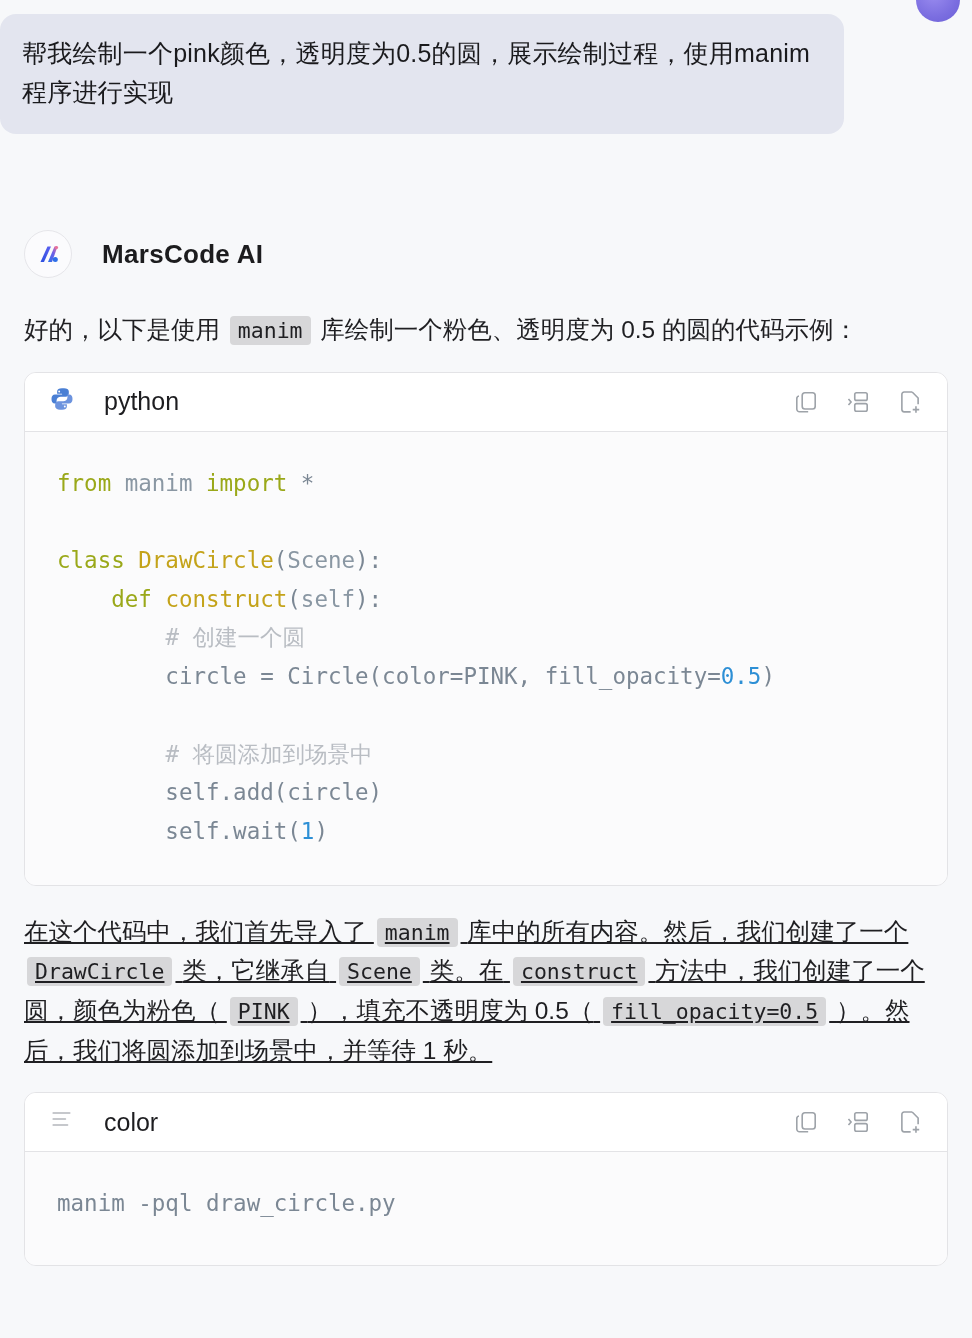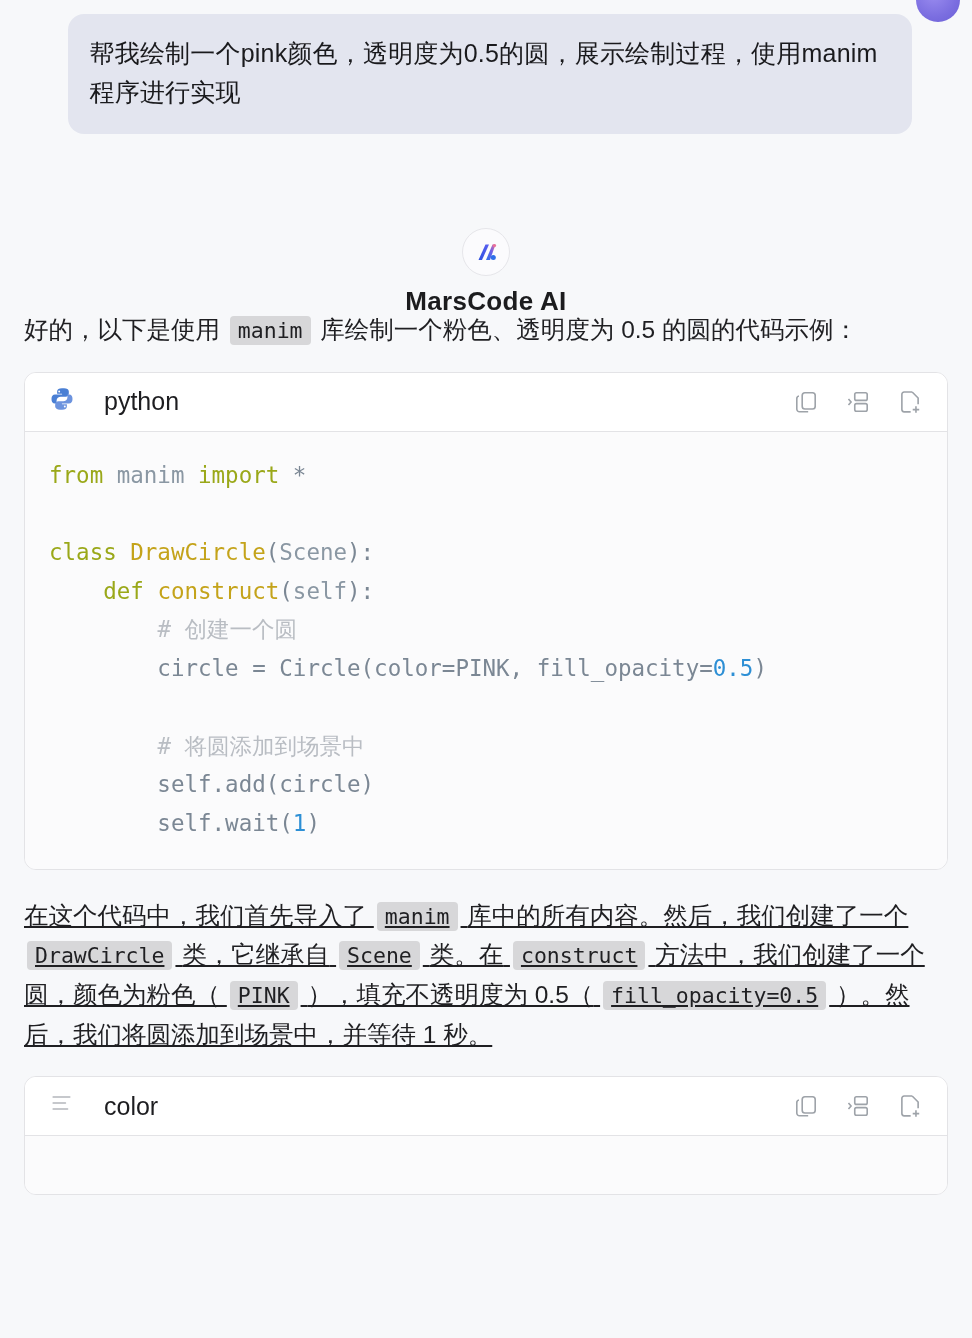--- a/index.html
+++ b/index.html
@@ -27,23 +27,22 @@
     background: radial-gradient(circle at 40% 35%, #9b8df0 0%, #7b6ee0 60%, #6a5fd6 100%);
   }
 
   
   .user-row {
     position: absolute;
     top: 14px;
     left: 0;
     right: 9px;
     display: flex;
-    justify-content: center;
+    justify-content: flex-start;
     padding-right: 0px;
-    padding-left: 16px;
   }
   .user-bubble {
     background: #e3e5ef;
     border-radius: 16px;
     padding: 20px 22px 22px 22px;
     max-width: 844px;
     box-sizing: border-box;
     width: 844px;
     font-size: 25px;
     line-height: 1.55;
@@ -54,23 +53,22 @@
   
   .assistant {
     position: absolute;
     top: 228px;
     left: 24px;
     width: 924px;
   }
   .assistant-head {
     display: flex;
     align-items: center;
-    gap: 10px;
+    gap: 30px;
     height: 52px;
-    flex-direction: column;
   }
   .brand-avatar {
     width: 48px;
     height: 48px;
     border-radius: 50%;
     background: #fbfbfd;
     border: 1px solid #e6e6ea;
     display: flex;
     align-items: center;
     justify-content: center;
@@ -134,21 +132,21 @@
     align-items: center;
     gap: 26px;
   }
   .act { width: 26px; height: 26px; display:block; }
   .code-body {
     padding: 24px 24px 26px 24px;
     background: #fbfbfc;
     position: relative;
   }
   pre.code {
-    margin: 0;
+    margin: 8px;
     font-family: "DejaVu Sans Mono", "Liberation Mono", monospace;
     font-size: 22.5px;
     line-height: 1.72;
     white-space: pre;
     color: #7b8794;
   }
   .tok-kw   { color: #9aa819; }
   .tok-fn   { color: #c4a31a; }
   .tok-cls  { color: #c4a31a; }
   .tok-par  { color: #8a97a3; }
@@ -282,16 +280,17 @@
         <span class="act">
           <svg width="26" height="26" viewBox="0 0 24 24" fill="none" stroke="#9ea3a9" stroke-width="1.5" aria-hidden="true">
             <path d="M14 2.8H6.6A2.1 2.1 0 0 0 4.5 5v14a2.1 2.1 0 0 0 2.1 2.1h6"></path>
             <path d="M14 2.8l5.5 5.5V14"></path>
             <path d="M17.5 16v6M14.5 19h6"></path>
           </svg>
         </span>
       </div>
     </div>
     <div class="code-body" style="padding-bottom:34px;">
+      <pre class="code"><span class="tok-op">manim -pql draw_circle.py</span></pre>
     </div>
   </div>
 
 </div>
 
 </body></html>

